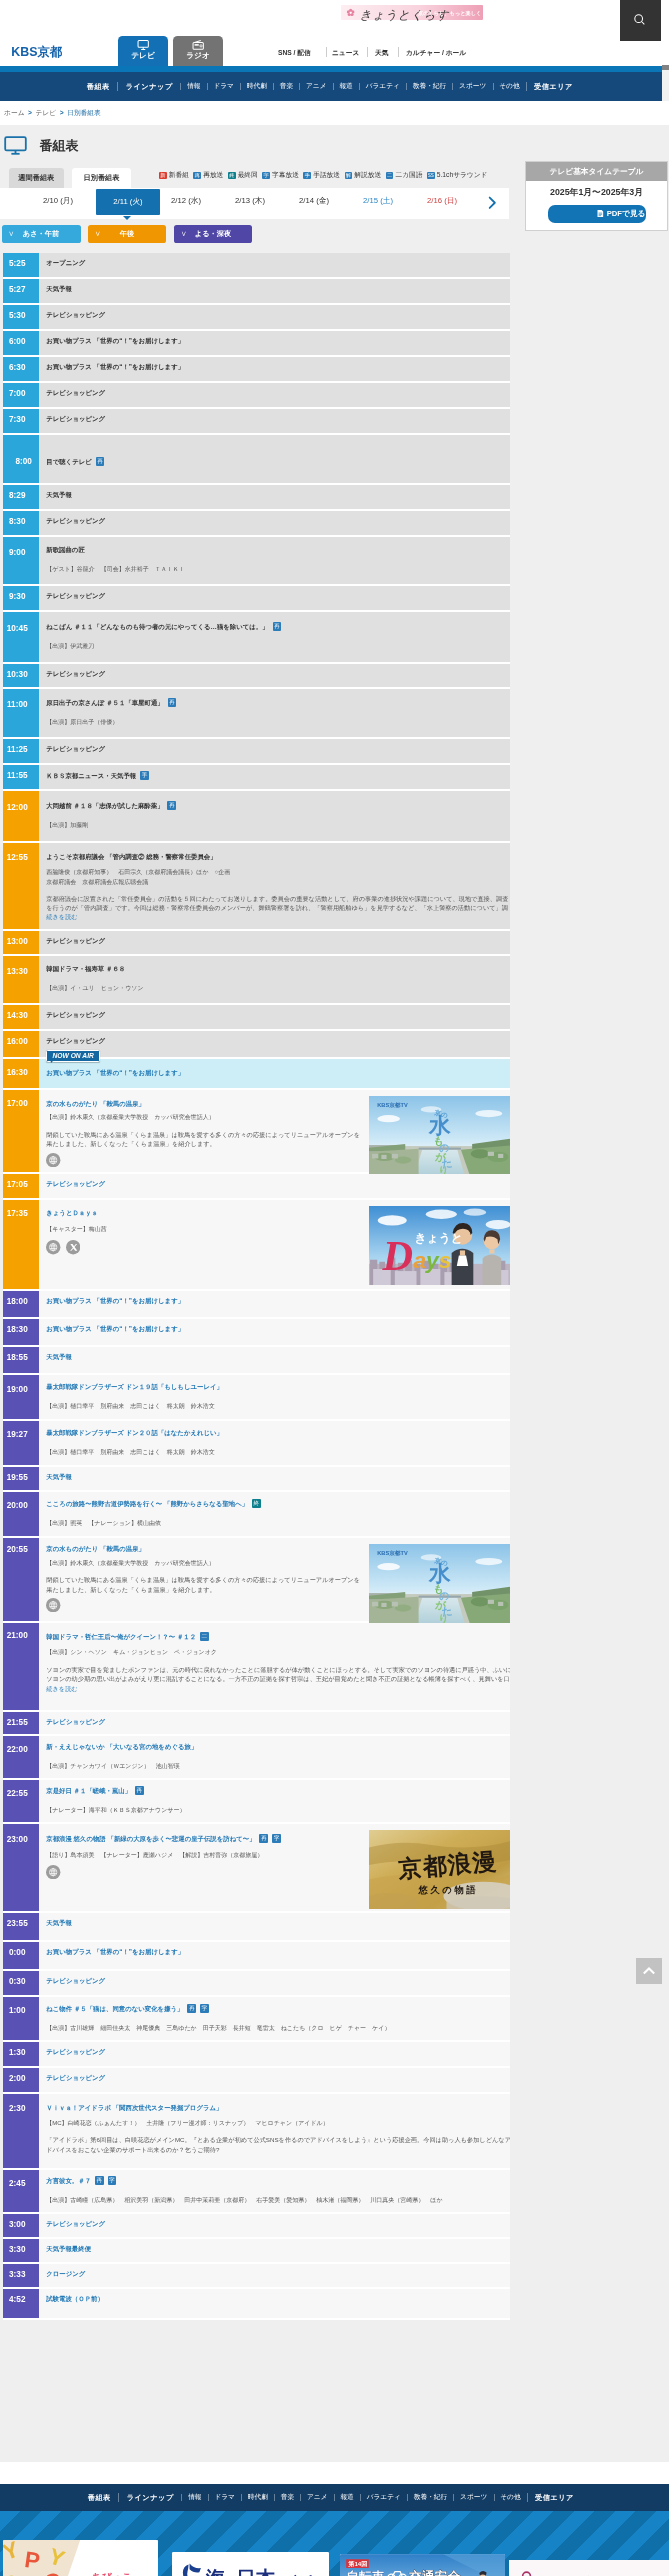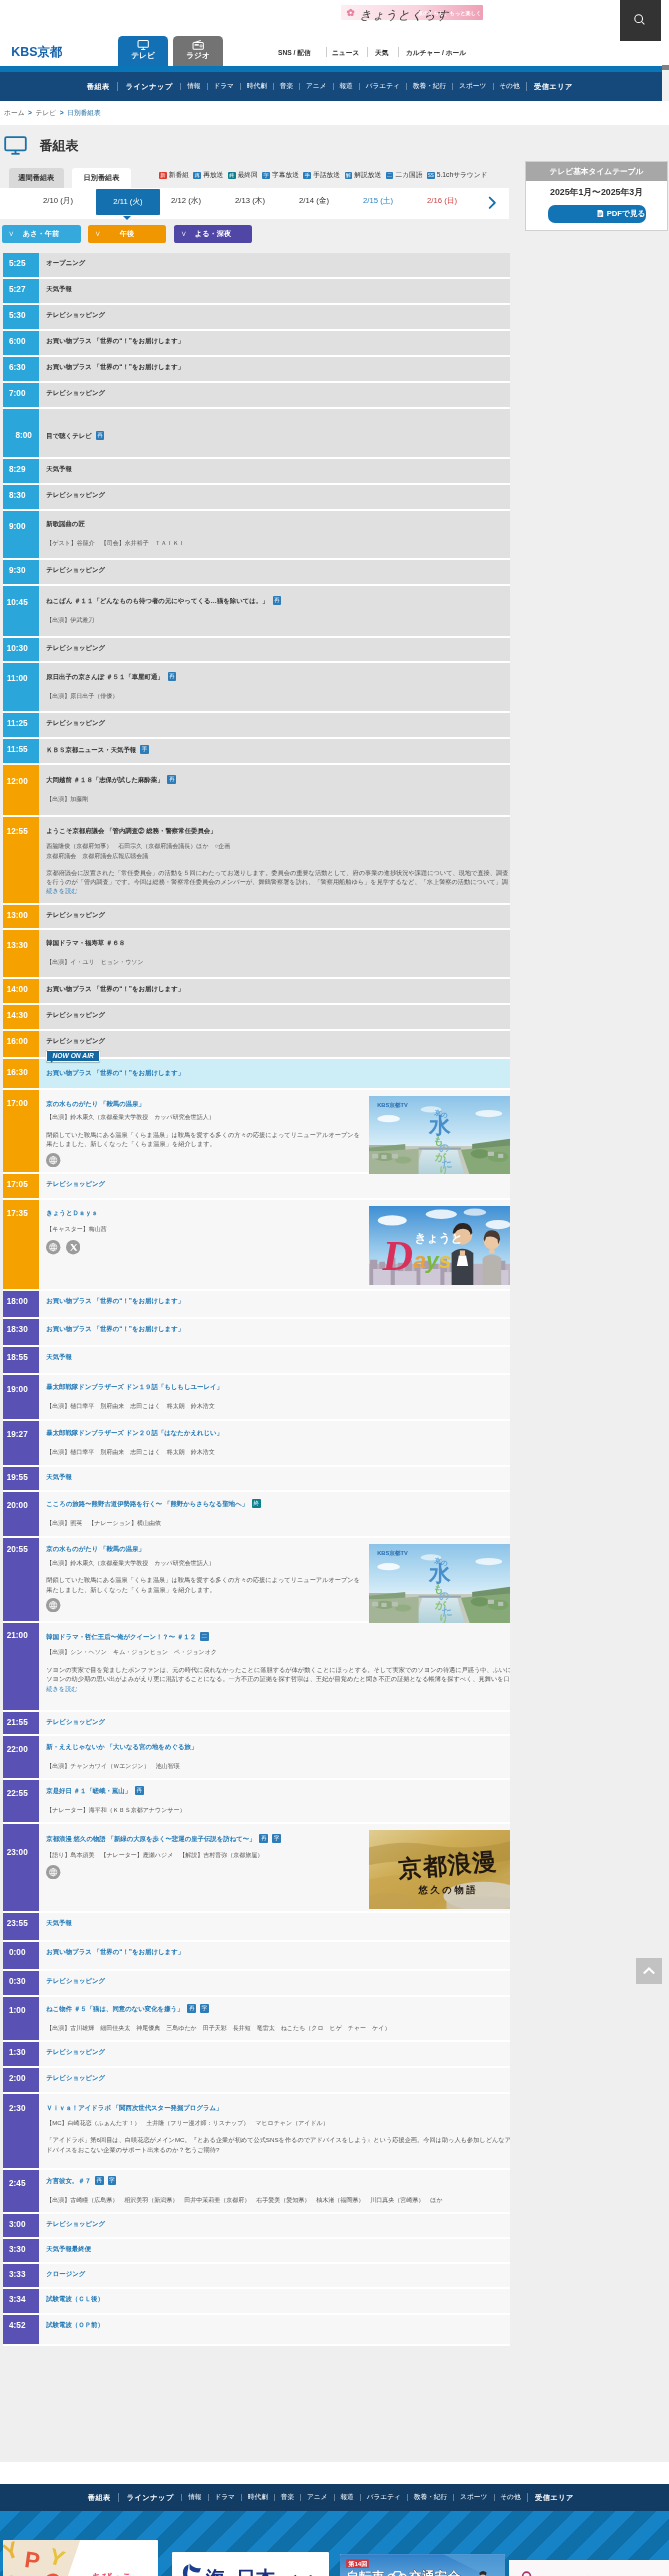--- a/index.html
+++ b/index.html
@@ -227,20 +227,26 @@
         <div class="pc pcs">
           <div class="tt">お買い物プラス 「世界の“！”をお届けします」</div>
         </div>
       </div>
 <div class="row pa" style="height:26px">
         <div class="tc tb" style="padding-top:6.7px">7:00</div>
         <div class="pc pcs">
           <div class="tt">テレビショッピング</div>
         </div>
       </div>
+<div class="row pa" style="height:26px">
+        <div class="tc tb" style="padding-top:6.7px">7:30</div>
+        <div class="pc pcs">
+          <div class="tt">テレビショッピング</div>
+        </div>
+      </div>
 <div class="row pa" style="height:50px">
         <div class="tc tcc tb">8:00</div>
         <div class="pc pcs pcc">
           <div class="tt">目で聴くテレビ <span class="bdg">再</span></div>
         </div>
       </div>
 <div class="row pa" style="height:26px">
         <div class="tc tb" style="padding-top:6.7px">8:29</div>
         <div class="pc pcs">
           <div class="tt">天気予報</div>
@@ -316,26 +322,20 @@
         <div class="tc to" style="padding-top:6.7px">13:00</div>
         <div class="pc pcs">
           <div class="tt">テレビショッピング</div>
         </div>
       </div>
 <div class="row pa" style="height:49px">
         <div class="tc to" style="padding-top:12px">13:30</div>
         <div class="pc pcd">
           <div class="tt">韓国ドラマ・福寿草 ＃６８</div>
           <div class="cast">【出演】イ・ユリ　ヒョン・ウソン</div>
-        </div>
-      </div>
-<div class="row pa" style="height:26px">
-        <div class="tc to" style="padding-top:6.7px">14:00</div>
-        <div class="pc pcs">
-          <div class="tt">お買い物プラス 「世界の“！”をお届けします」</div>
         </div>
       </div>
 <div class="row pa" style="height:26px">
         <div class="tc to" style="padding-top:6.7px">14:30</div>
         <div class="pc pcs">
           <div class="tt">テレビショッピング</div>
         </div>
       </div>
 <div class="row pa" style="height:28px">
         <div class="tc to" style="padding-top:6.7px">16:00</div>
@@ -619,21 +619,21 @@
         </div>
       </div>
 <div class="row fu" style="height:44px">
         <div class="tc tp" style="padding-top:9.8px">22:55</div>
         <div class="pc pcd">
           <div class="tt lk">京是好日 ＃１「嵯峨・嵐山」 <span class="bdg">再</span></div>
           <div class="cast">【ナレーター】海平和（ＫＢＳ京都アナウンサー）</div>
         </div>
       </div>
 <div class="row fu" style="height:89px">
-        <div class="tc tp" style="padding-top:25px">23:00</div>
+        <div class="tc tp" style="padding-top:12px">23:00</div>
         <div class="pc pcx" style="padding-top:9.8px">
           <div class="tt lk">京都浪漫 悠久の物語 「新緑の大原を歩く〜悲運の皇子伝説を訪ねて〜」 <span class="bdg">再</span> <span class="bdg">字</span></div>
           <div class="cast" style="margin-top:7.2px">【語り】島本須美　【ナレーター】鹿瀬ハジメ　【解説】吉村晋弥（京都旅屋）</div>
           <div style="margin-top:4.6px"><span class="gi"><svg viewBox="0 0 28 28" width="14.4" height="14.4">
                 <circle cx="14" cy="14" r="14" fill="#9c9c9c"></circle>
                 <g stroke="#fff" stroke-width="1.3" fill="none">
                   <circle cx="14" cy="14" r="7.2"></circle>
                   <ellipse cx="14" cy="14" rx="3.2" ry="7.2"></ellipse>
                   <path d="M7 11.5h14M7 16.5h14M14 6.8v14.4"></path>
                 </g>
@@ -721,26 +721,20 @@
 <div class="row fu" style="height:25px">
         <div class="tc tp" style="padding-top:6.7px">3:30</div>
         <div class="pc pcs">
           <div class="tt lk">天気予報最終便</div>
         </div>
       </div>
 <div class="row fu" style="height:25px">
         <div class="tc tp" style="padding-top:6.7px">3:33</div>
         <div class="pc pcs">
           <div class="tt lk">クロージング</div>
-        </div>
-      </div>
-<div class="row fu" style="height:26px">
-        <div class="tc tp" style="padding-top:6.7px">3:34</div>
-        <div class="pc pcs">
-          <div class="tt lk">試験電波（ＣＬ後）</div>
         </div>
       </div>
 <div class="row fu" style="height:31px">
         <div class="tc tp" style="padding-top:6.7px">4:52</div>
         <div class="pc pcs">
           <div class="tt lk">試験電波（ＯＰ前）</div>
         </div>
       </div>
 </div>
 <div class="sidebox">

